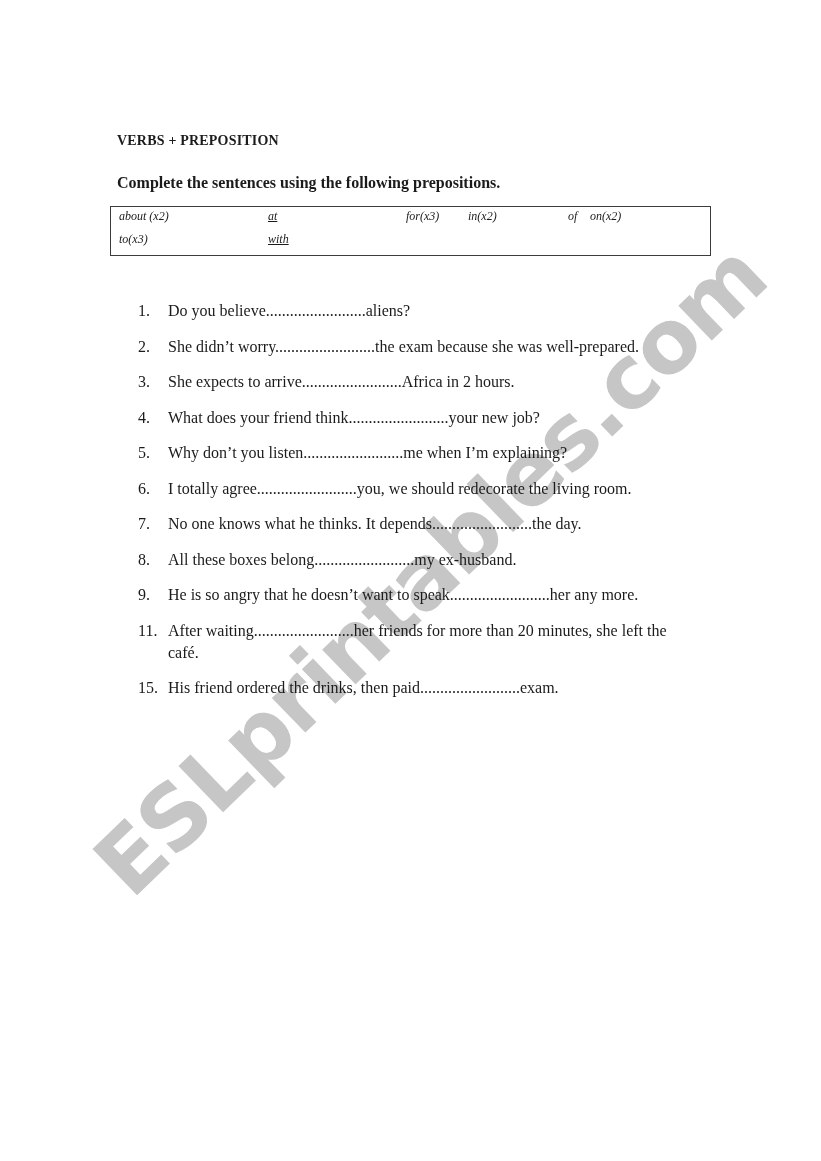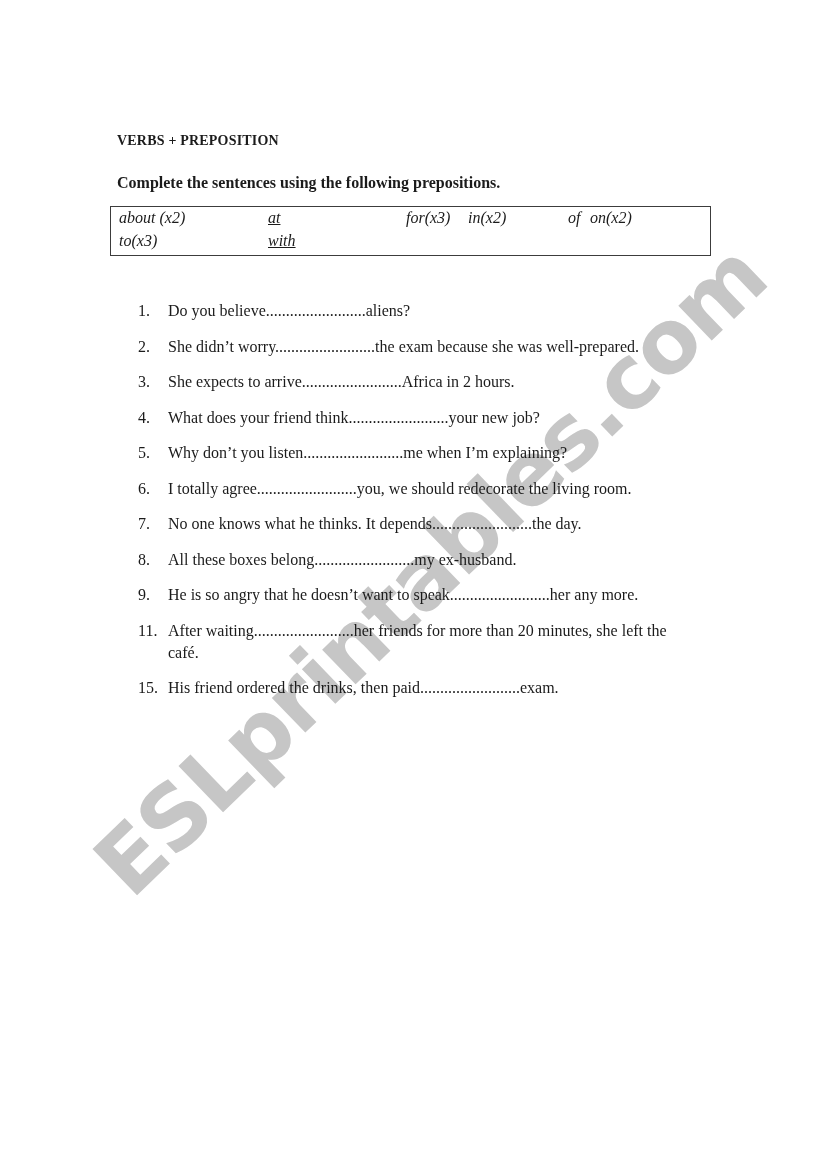--- a/index.html
+++ b/index.html
@@ -51,21 +51,21 @@
     font-weight: 700;
   }
   #prep-box {
     position: absolute;
     left: 110px;
     top: 206px;
     width: 599px;
     height: 48px;
     border: 1.5px solid #3c3c3c;
     font-style: italic;
-    font-size: 16px;
+    font-size: 12px;
   }
   #prep-box .bx {
     position: absolute;
     white-space: nowrap;
   }
   .r1 { top: 2px; }
   .r2 { top: 25px; }
   .c0 { left: 8px; }
   .c1 { left: 157px; text-decoration: underline; }
   .c2 { left: 257px; margin-left: 38px; }

